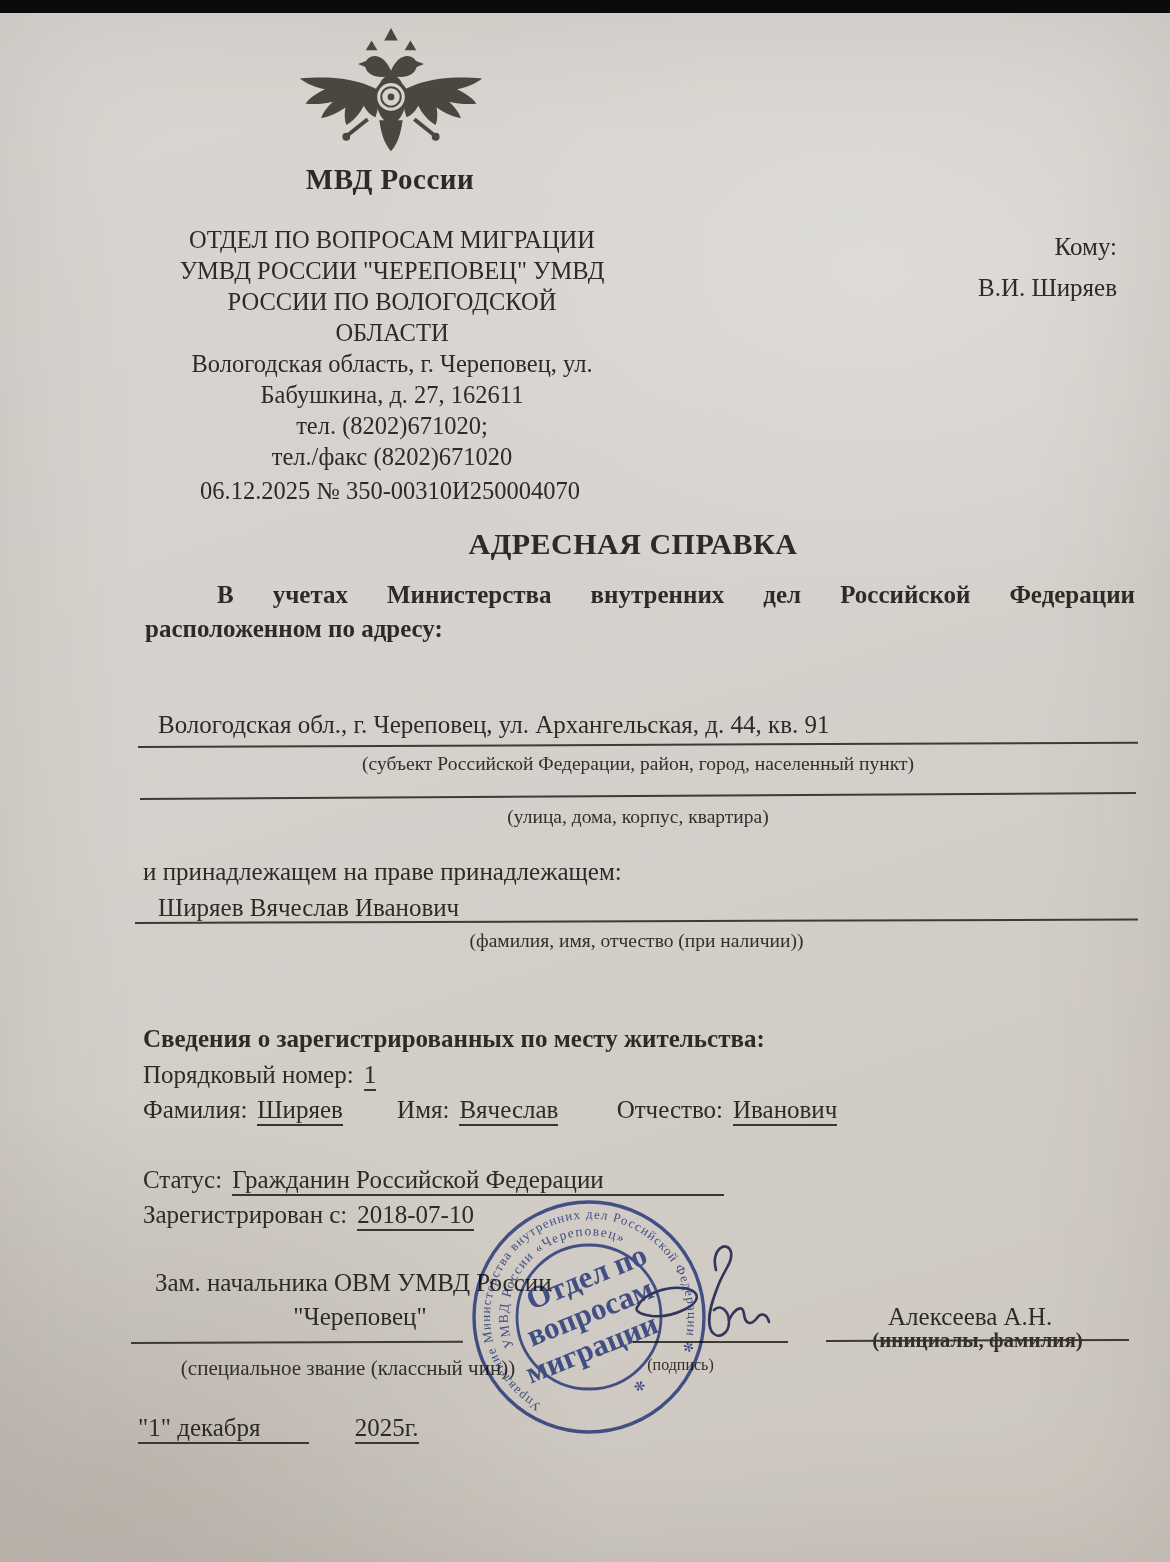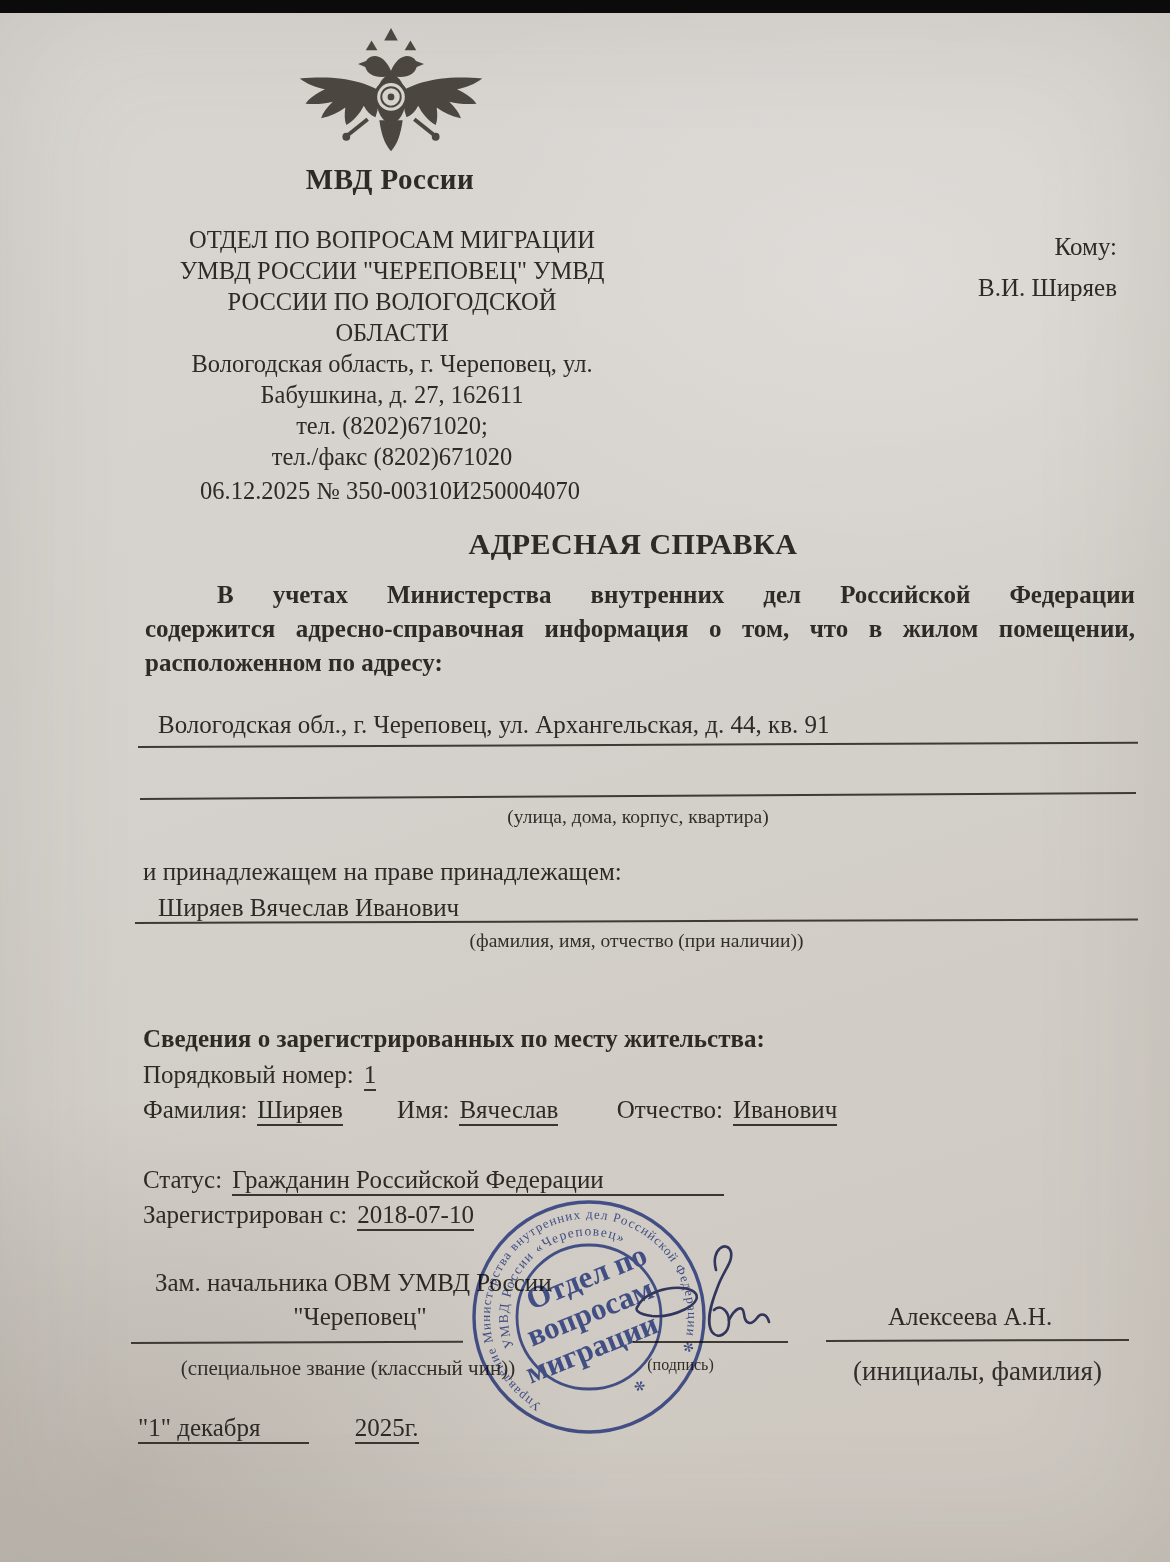--- a/index.html
+++ b/index.html
@@ -83,26 +83,26 @@
     <div>Кому:</div>
     <div>В.И. Ширяев</div>
   </div>
 
   <div class="abs docnum">06.12.2025 № 350-00310И250004070</div>
 
   <div class="abs title">АДРЕСНАЯ СПРАВКА</div>
 
   <div class="abs intro">
     <div class="j first">В учетах Министерства внутренних дел Российской Федерации</div>
-    <div class="j">содержится адресно-справочная информация о том, что в жилом помещении,</div>
     <div>расположенном по адресу:</div>
   </div>
 
   <div class="abs fldtext" style="left:158px; top:711px;">Вологодская обл., г. Череповец, ул. Архангельская, д. 44, кв. 91</div>
   <div class="abs rule" style="left:138px; top:746px; width:1000px; transform:rotate(-0.25deg);"></div>
+  <div class="abs cap center" style="left:138px; top:753px; width:1000px;">(субъект Российской Федерации, район, город, населенный пункт)</div>
 
   <div class="abs rule" style="left:140px; top:798px; width:996px; transform:rotate(-0.35deg);"></div>
   <div class="abs cap center" style="left:138px; top:806px; width:1000px;">(улица, дома, корпус, квартира)</div>
 
   <div class="abs fldtext" style="left:143px; top:858px;">и принадлежащем на праве принадлежащем:</div>
   <div class="abs fldtext" style="left:158px; top:894px;">Ширяев Вячеслав Иванович</div>
   <div class="abs rule" style="left:135px; top:922px; width:1003px; transform:rotate(-0.2deg);"></div>
   <div class="abs cap center" style="left:135px; top:930px; width:1003px;">(фамилия, имя, отчество (при наличии))</div>
 
   <div class="abs fldtext bold" style="left:143px; top:1025px;">Сведения о зарегистрированных по месту жительства:</div>
@@ -129,21 +129,21 @@
   <div class="abs fldtext" style="left:155px; top:1269px;">Зам. начальника ОВМ УМВД России</div>
   <div class="abs fldtext center" style="left:135px; top:1303px; width:450px;">"Череповец"</div>
   <div class="abs fldtext" style="left:888px; top:1303px;">Алексеева А.Н.</div>
 
   <div class="abs rule" style="left:131px; top:1342px; width:332px; transform:rotate(-0.2deg);"></div>
   <div class="abs rule" style="left:633px; top:1341px; width:155px;"></div>
   <div class="abs rule" style="left:826px; top:1340px; width:303px; transform:rotate(-0.2deg);"></div>
 
   <div class="abs cap center" style="left:128px; top:1356px; width:440px; font-size:21px;">(специальное звание (классный чин))</div>
   <div class="abs cap center" style="left:583px; top:1356px; width:195px; font-size:16px;">(подпись)</div>
-  <div class="abs cap center" style="left:826px; top:1356px; width:303px; font-size:27px;">(инициалы, фамилия)</div>
+  <div class="abs cap center" style="left:826px; top:1328px; width:303px; font-size:21px;font-weight:bold;">(инициалы, фамилия)</div>
 
   <div class="row" style="left:138px; top:1414px;">
     <span class="u">"1"</span><span class="u" style="padding-right:42px; white-space:pre;"> декабря </span><span style="display:inline-block; width:46px;"></span><span class="u">2025г.</span>
   </div>
 
   <svg class="abs stamp-wrap" viewBox="0 0 242 242" aria-hidden="true">
     <defs>
       <path id="ring1" d="M79,211 A99,99 0 1 1 163,211 A99,99 0 0 1 79,211"></path>
       <path id="ring2" d="M87,194 A81,81 0 1 1 155,194 A81,81 0 0 1 87,194"></path>
     </defs>

